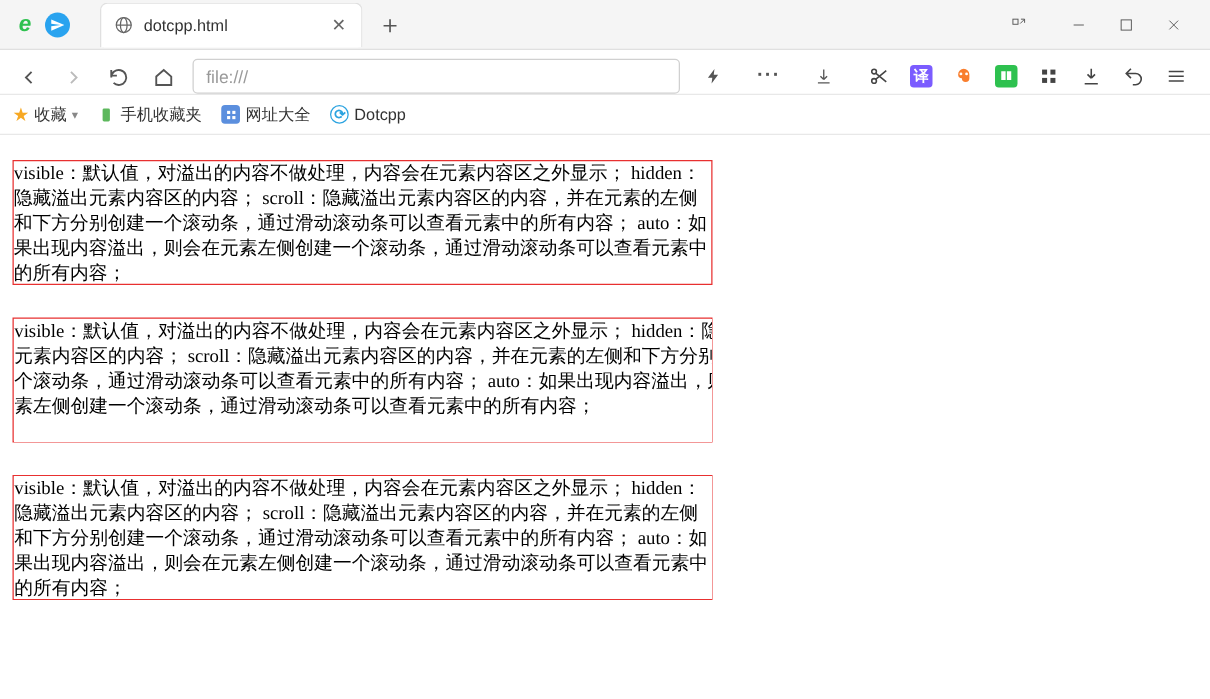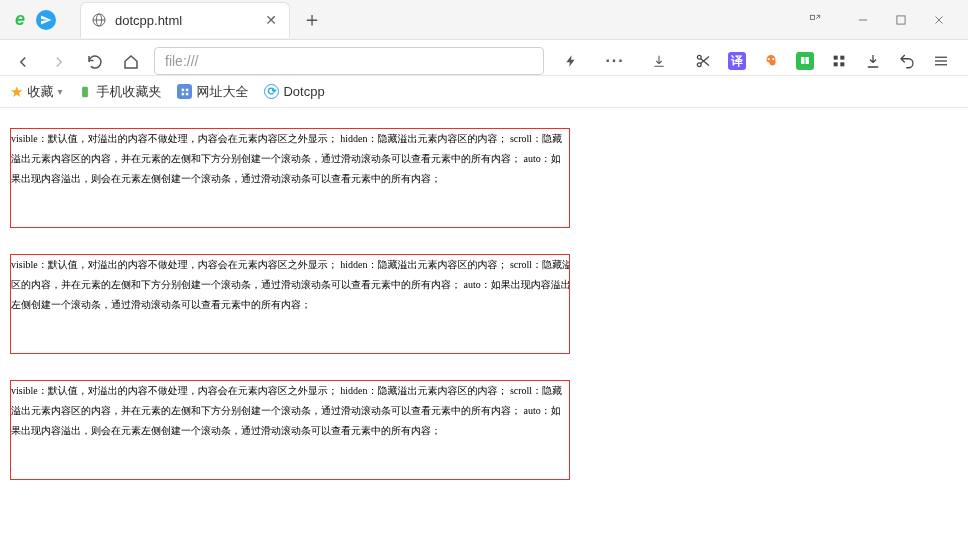--- a/index.html
+++ b/index.html
@@ -187,21 +187,21 @@
   padding: 20px 0 0 10px;
   height: calc(559px - 40px - 36px - 32px);
   background: #fff;
   overflow: hidden;
 }
 .red-box {
   border: 1px solid #e83030;
   width: 560px;
   height: 100px;
   margin-bottom: 26px;
-  font-size: 10px;
+  font-size: 15px;
   line-height: 20px;
   color: #000;
   font-family: SimSun, serif;
   position: relative;
   background:#fff;
 }
 .box-visible { overflow: visible; }
 .box-scroll { overflow: scroll; }
 .box-auto { overflow: auto; }
 .box-inner { width: 555px; }

